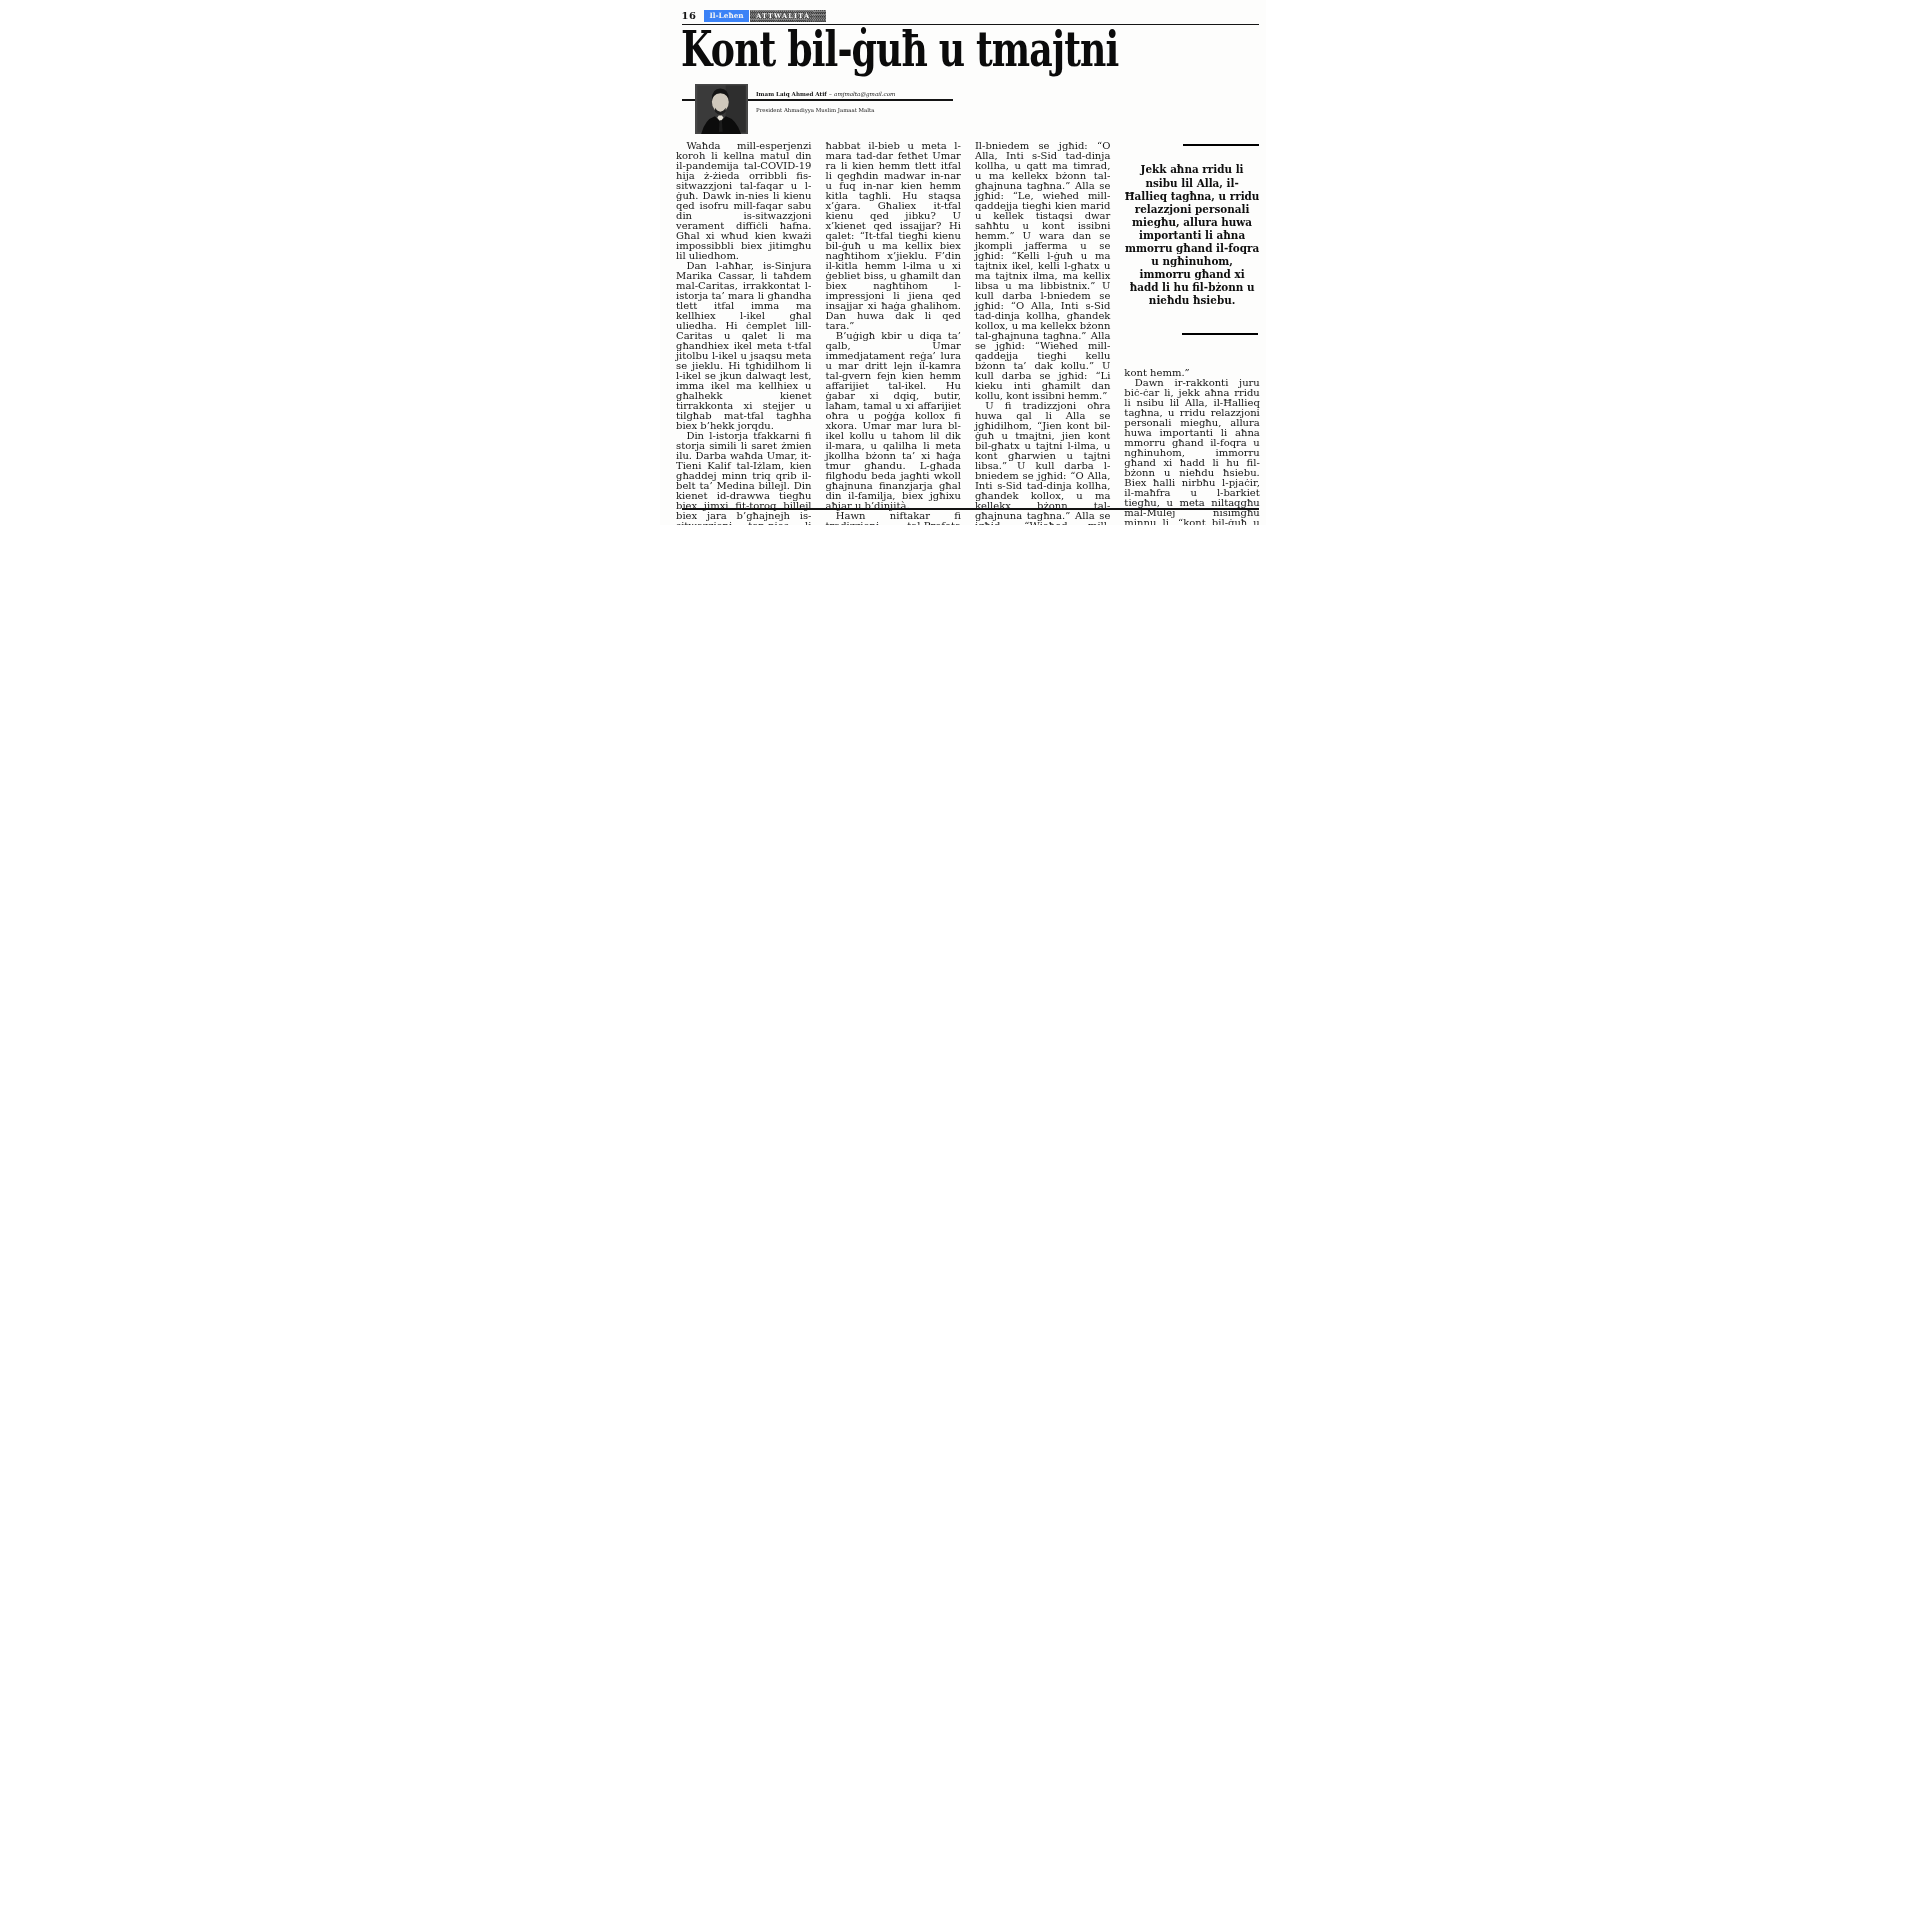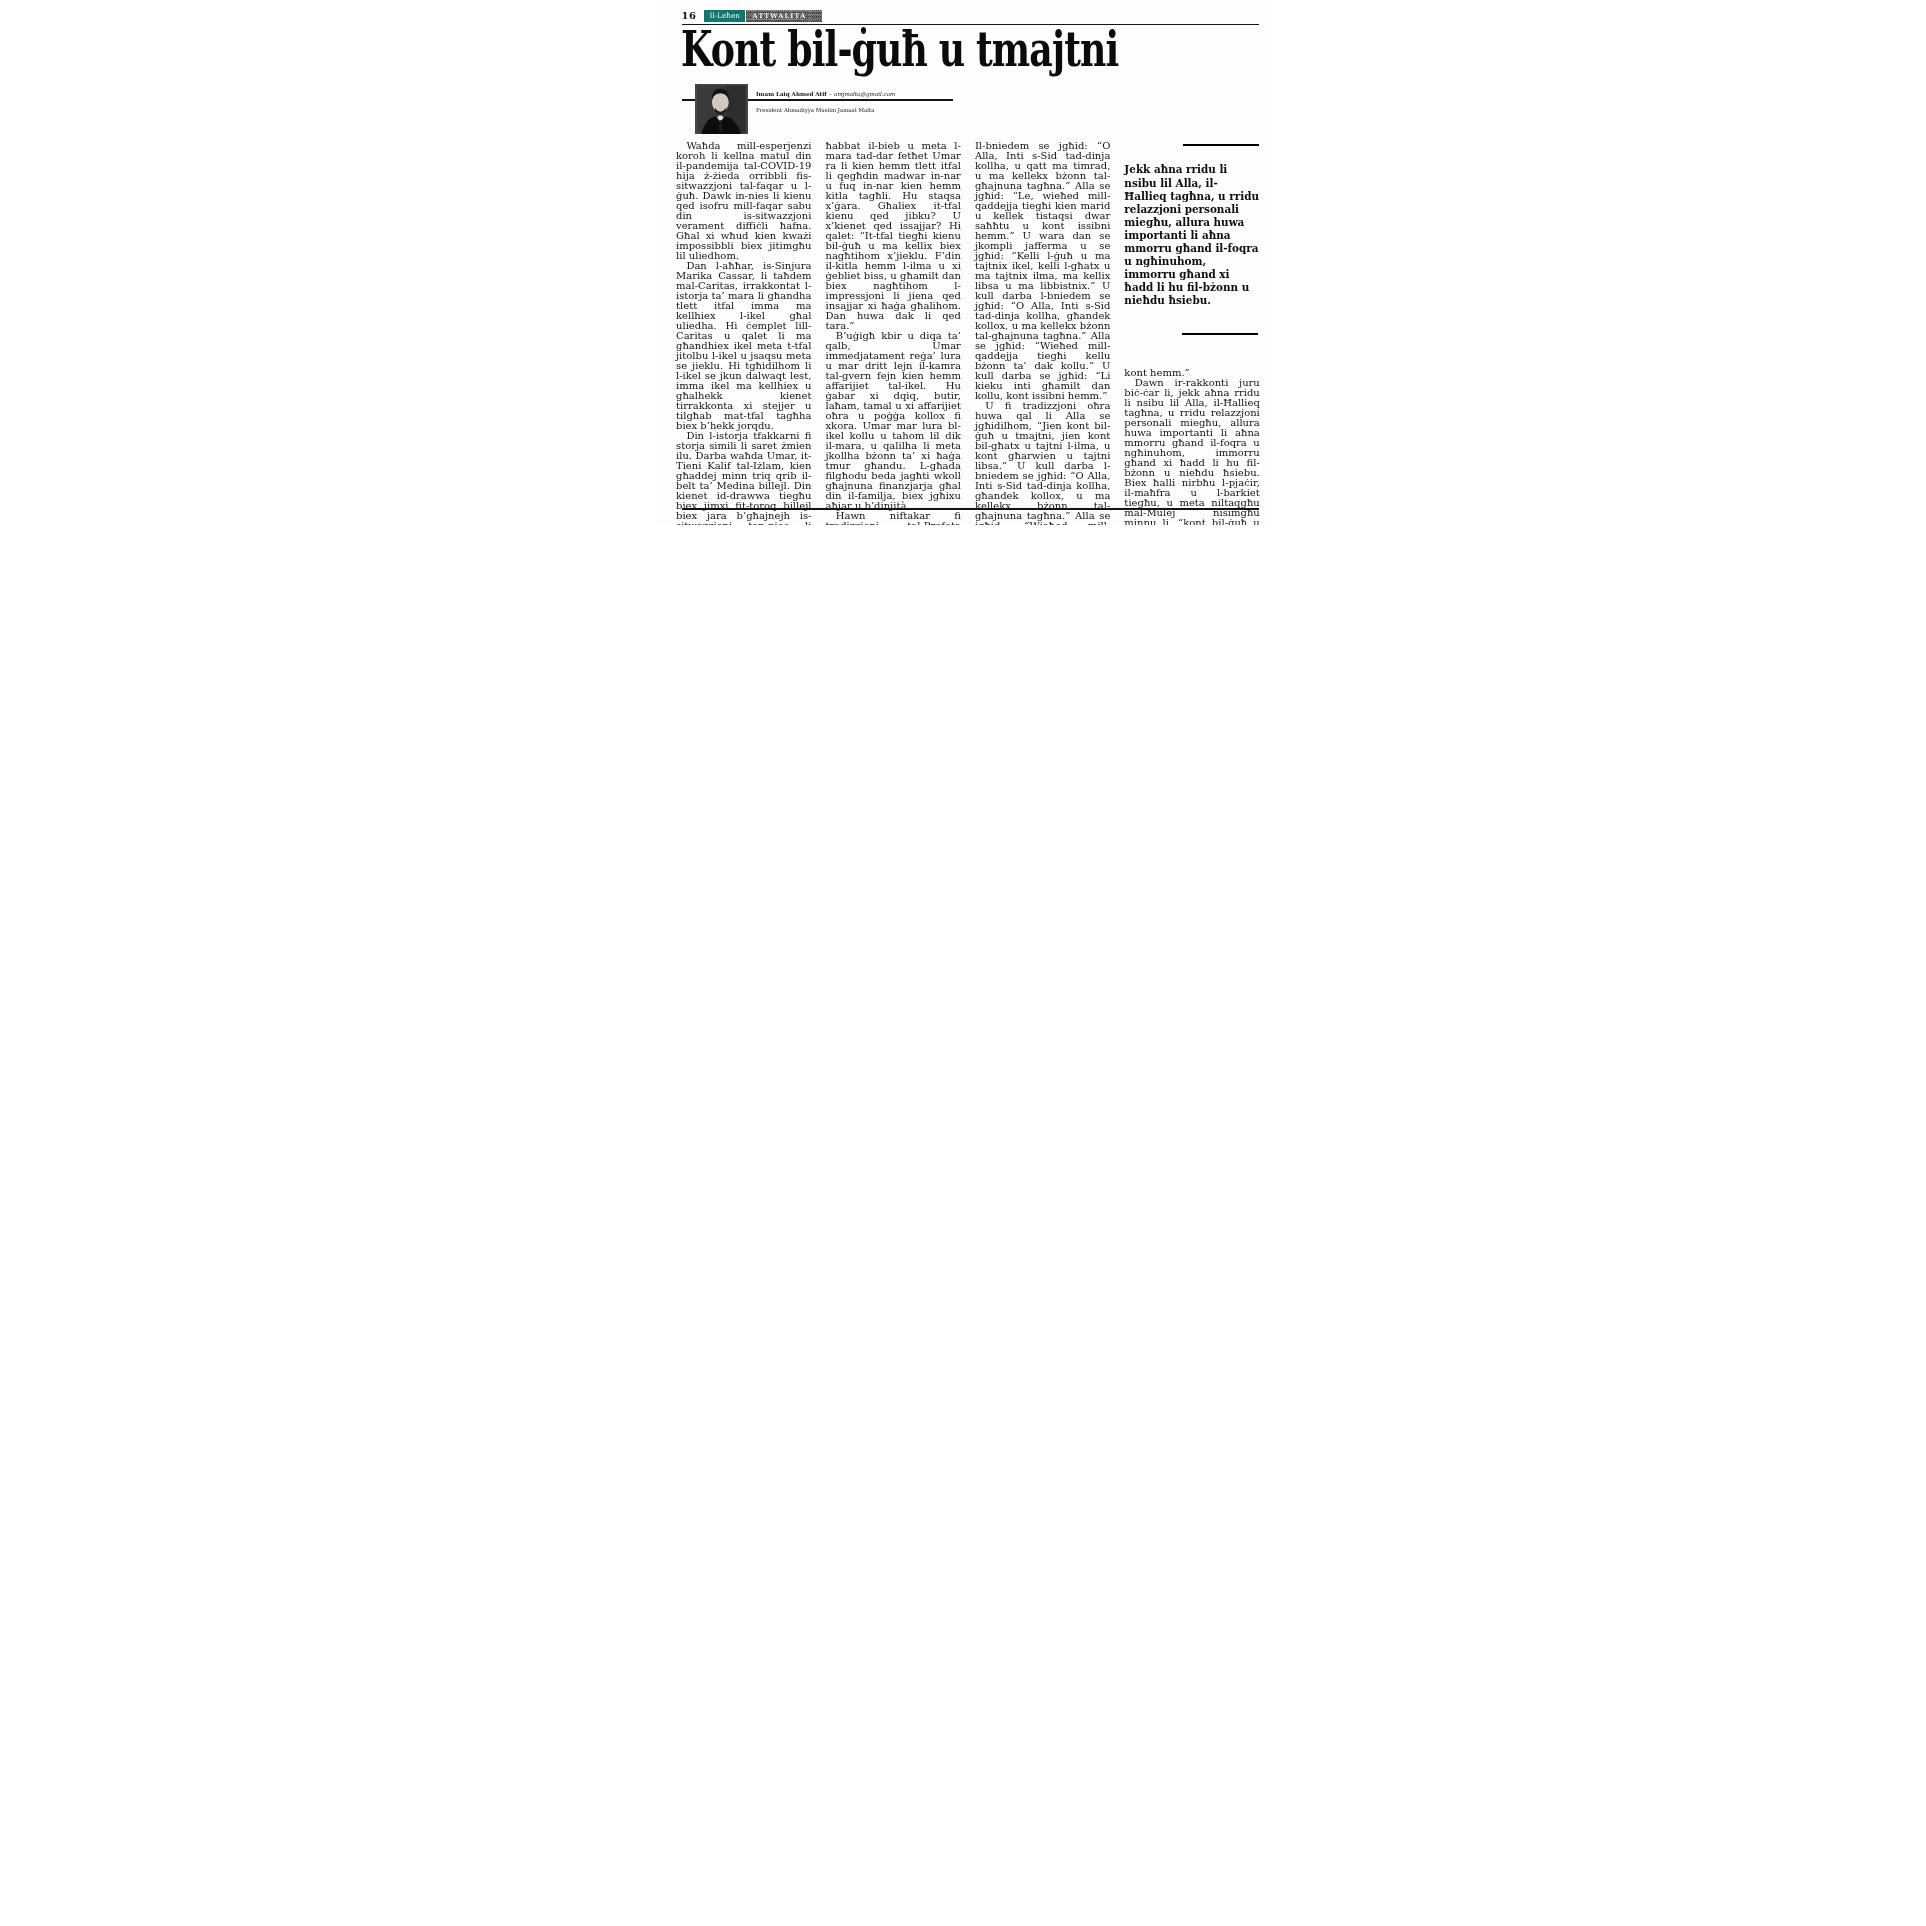--- a/index.html
+++ b/index.html
@@ -24,23 +24,23 @@
     align-items: center;
   }
   .pageno {
     font-size: 10px;
     font-weight: bold;
     margin-right: 7.7px;
     letter-spacing: 0.4px;
   }
   .paper-box {
     display: inline-block;
-    background: #0f766e;
+    background: #3b82f6;
     color: #f5f5f5;
-    font-weight: normal;
+    font-weight: bold;
     font-size: 7.3px;
     padding: 1.5px 5.4px 1.9px;
     min-width: 37px;
     text-align: left;
   }
   .section-box {
     display: inline-block;
     margin-left: 1px;
     color: #ffffff;
     font-weight: bold;
@@ -132,21 +132,21 @@
   .pq-top {
     width: 76px; height: 2.3px;
     background: #000;
     margin: 3.1px 0.8px 0 auto;
   }
   .pq {
     margin: 17px 0 0;
     font-size: 10.4px;
     line-height: 1.26;
     font-weight: bold;
-    text-align: left;
+    text-align: center;
     color: #0e0e0e;
   }
   .pq-bottom {
     width: 76px; height: 2.3px;
     background: #000;
     margin: 25.4px 2.3px 33px auto;
   }
 
   .bottom-rule {
     position: absolute;

